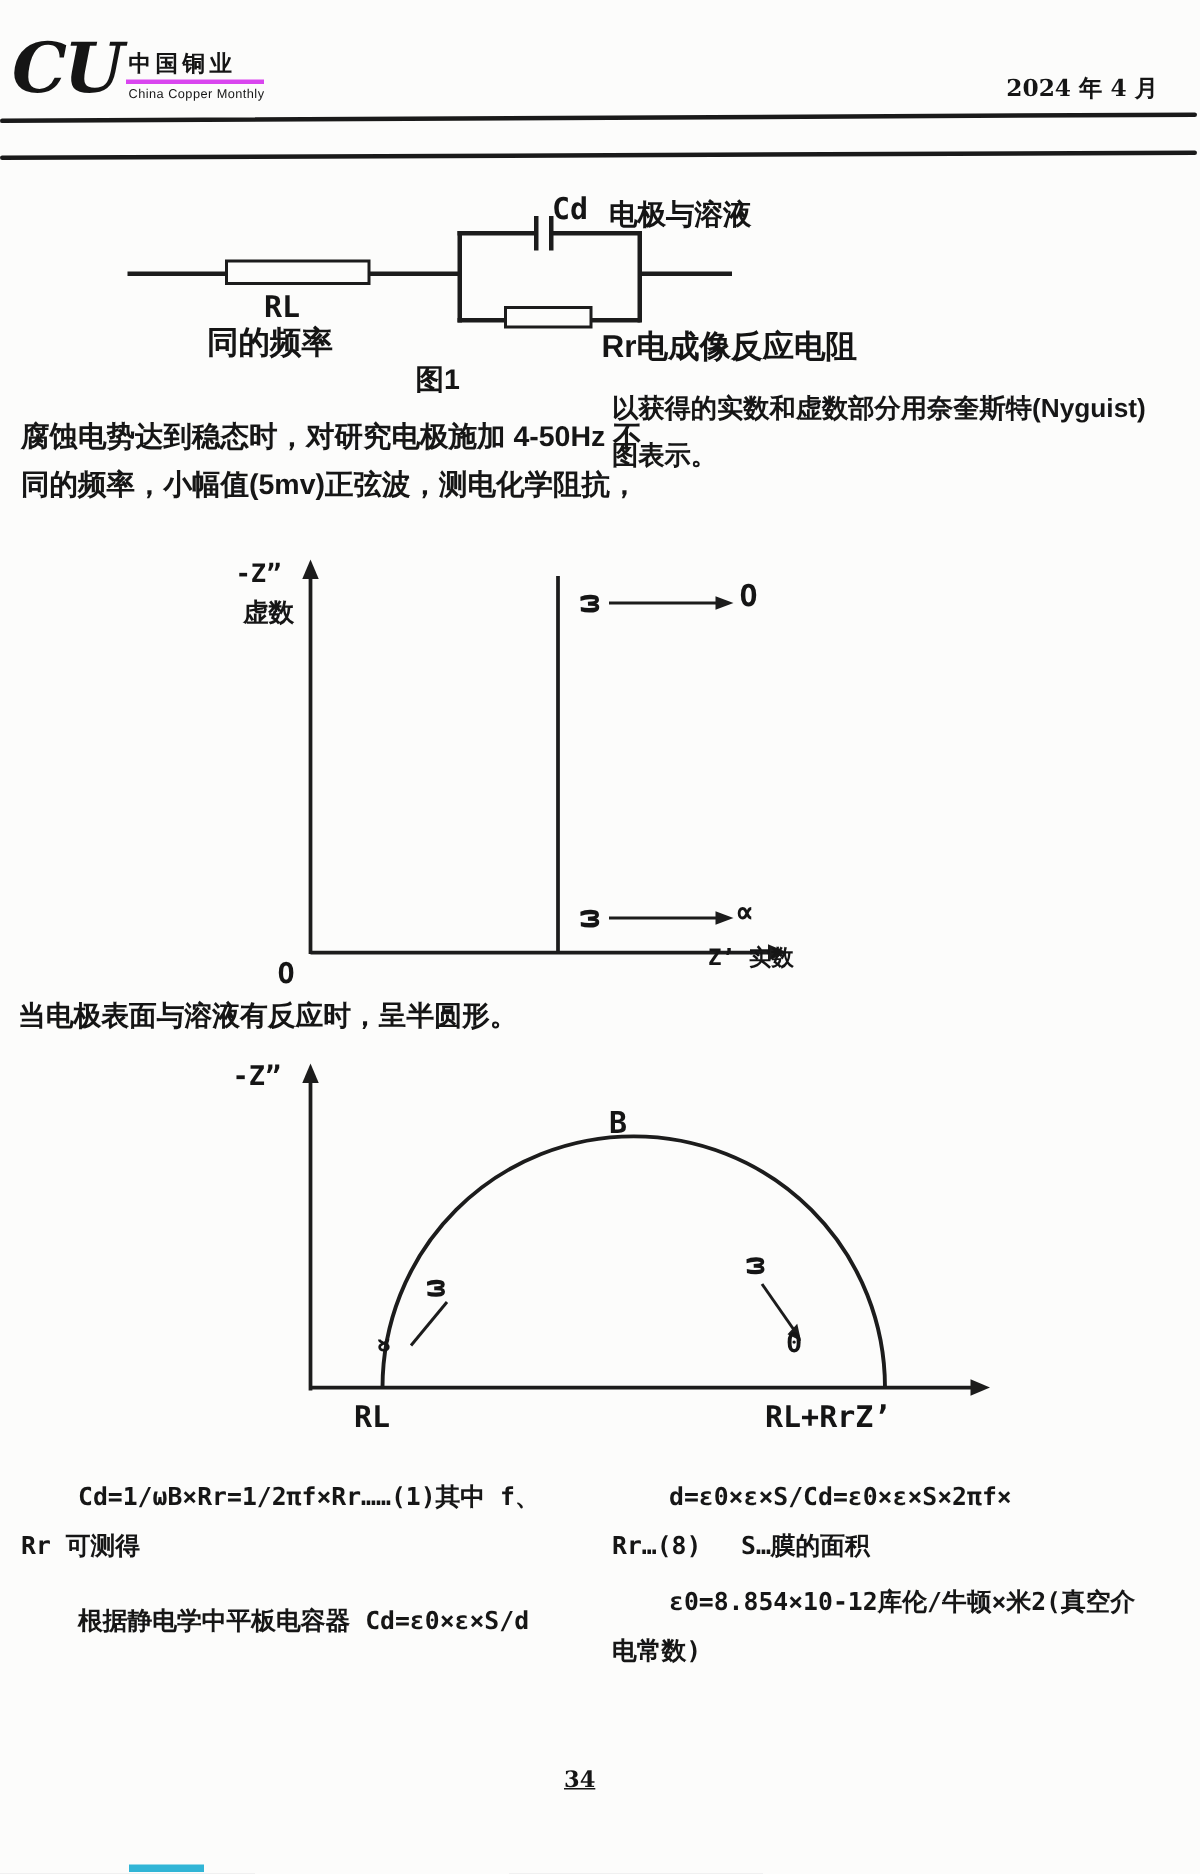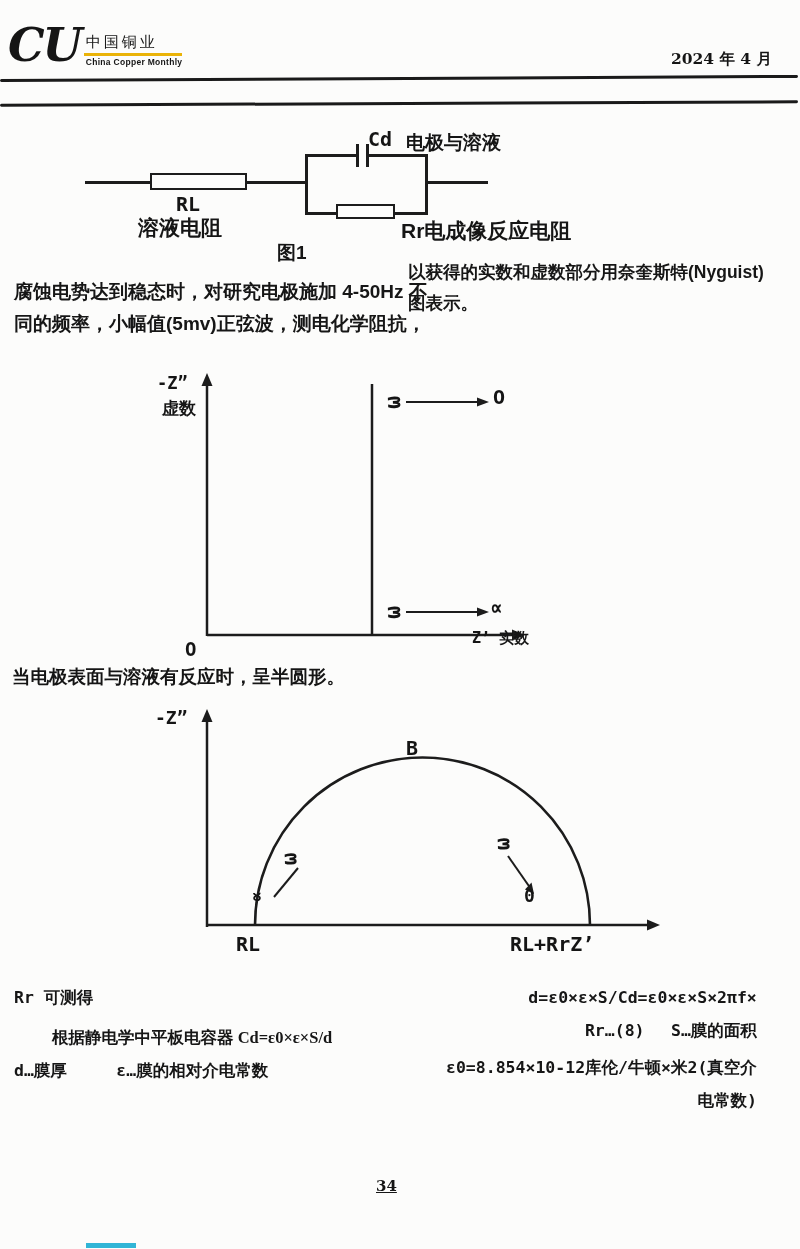--- a/index.html
+++ b/index.html
@@ -11,22 +11,22 @@
   .abs{position:absolute;white-space:nowrap;}
   .serif{font-family:"DejaVu Serif","Liberation Serif",serif;text-decoration:underline;}
   .mono{font-family:"DejaVu Sans Mono","Liberation Mono",monospace;}
   .b{font-weight:700;}
   .rot{display:inline-block;transform:rotate(-92deg);}
   
   .logo-wrap{position:absolute;left:8px;top:24px;display:flex;align-items:flex-start;}
   .logo-cu{font-family:"DejaVu Serif","Liberation Serif",serif;font-style:italic;font-weight:700;
     font-size:46px;line-height:0.95;letter-spacing:-2px;}
   .logo-names{margin-left:3px;margin-top:9px;}
-  .logo-cn{font-size:15px;font-weight:400;letter-spacing:3px;border-bottom:3px solid #eab308;padding:0 6px 1px 2px;}
-  .logo-en{font-size:8.5px;font-weight:700;letter-spacing:0.3px;padding:1px 0 0 2px;}
+  .logo-cn{font-size:15px;font-weight:700;letter-spacing:3px;border-bottom:3px solid #d946ef;padding:0 6px 1px 2px;}
+  .logo-en{font-size:8.5px;font-weight:400;letter-spacing:0.3px;padding:1px 0 0 2px;}
   .date{position:absolute;right:28px;top:49px;font-size:15.5px;font-weight:600;
     font-family:"DejaVu Serif","Liberation Serif",serif;}
   .rule{position:absolute;left:0;width:798px;height:2.5px;background:#1a1a1a;border-radius:2px;}
   
   .wire{position:absolute;background:#1c1c1c;}
   .cbox{position:absolute;border:2.5px solid #1c1c1c;background:transparent;}
   
   .para{position:absolute;font-weight:700;color:#161616;}
   .para div{white-space:nowrap;}
   .indent{text-indent:38px;}
@@ -61,21 +61,21 @@
     <div class="wire" style="left:368px;top:154px;width:59px;height:2.5px;"></div>
     <div class="wire" style="left:305px;top:212px;width:33px;height:2.5px;"></div>
     <div class="cbox" style="left:336px;top:204px;width:55px;height:11px;"></div>
     <div class="wire" style="left:394px;top:212px;width:33px;height:2.5px;"></div>
     <div class="wire" style="left:425px;top:154px;width:2.5px;height:61px;"></div>
     <div class="wire" style="left:427px;top:181px;width:61px;height:2.5px;"></div>
 
     <div class="abs mono b" style="left:368px;top:127px;font-size:20px;">Cd</div>
     <div class="abs b" style="left:406px;top:130px;font-size:19px;">电极与溶液</div>
     <div class="abs mono b" style="left:176px;top:192px;font-size:20px;">RL</div>
-    <div class="abs b" style="left:138px;top:214px;font-size:21px;">溶液电阻</div>
+    <div class="abs b" style="left:138px;top:214px;font-size:21px;">同的频率</div>
     <div class="abs b" style="left:365px;top:217px;font-size:21px;margin-left:36px;">Rr电成像反应电阻</div>
     <div class="abs b" style="left:277px;top:240px;font-size:19px;">图1</div>
   </div>
 
   <div class="para" style="left:14px;top:276px;font-size:19px;line-height:32px;">
     <div>腐蚀电势达到稳态时，对研究电极施加 4-50Hz 不</div>
     <div>同的频率，小幅值(5mv)正弦波，测电化学阻抗，</div>
   </div>
   <div class="para" style="left:408px;top:257px;font-size:17.5px;line-height:31px;">
     <div>以获得的实数和虚数部分用奈奎斯特(Nyguist)</div>
@@ -117,26 +117,26 @@
   <div class="abs mono b" style="left:155px;top:707px;font-size:18px;">-Z”</div>
   <div class="abs mono b" style="left:406px;top:736px;font-size:20px;">B</div>
   <div class="abs mono b rot" style="left:283px;top:847px;font-size:21px;">ω</div>
   <div class="abs mono b rot" style="left:250px;top:886px;font-size:19px;">∝</div>
   <div class="abs mono b rot" style="left:496px;top:832px;font-size:21px;">ω</div>
   <div class="abs mono b" style="left:524px;top:885px;font-size:18px;">0</div>
   <div class="abs mono b" style="left:236px;top:932px;font-size:20px;">RL</div>
   <div class="abs mono b" style="left:510px;top:932px;font-size:20px;">RL+RrZ’</div>
 
   <div class="para formula" style="left:14px;top:981px;font-size:16.5px;line-height:33px;">
+    <div class="indent">Cd=1/ωB×Rr=1/2πf×Rr……(1)其中 f、</div>
     <div>Rr 可测得</div>
-    <div class="indent" style="margin-top:7px;font-family:Liberation Serif, serif;">根据静电学中平板电容器 Cd=ε0×ε×S/d</div>
-    <div>d…膜厚　　　ε…膜的相对介电常数</div>
+    <div class="indent" style="margin-top:17px;">根据静电学中平板电容器 Cd=ε0×ε×S/d</div>
   </div>
 
-  <div class="para formula" style="left:408px;top:981px;font-size:16.5px;line-height:33px;text-align:right;">
+  <div class="para formula" style="left:408px;top:981px;font-size:16.5px;line-height:33px;">
     <div class="indent">d=ε0×ε×S/Cd=ε0×ε×S×2πf×</div>
     <div>Rr…(8)　 S…膜的面积</div>
     <div class="indent" style="margin-top:4px;">ε0=8.854×10-12库伦/牛顿×米2(真空介</div>
     <div>电常数)</div>
   </div>
 
   <div class="abs serif b" style="left:376px;top:1177px;font-size:15px;">34</div>
   <div class="blue-bar" style="left:86px;top:1243px;width:50px;height:5px;"></div>
 
 </div>

